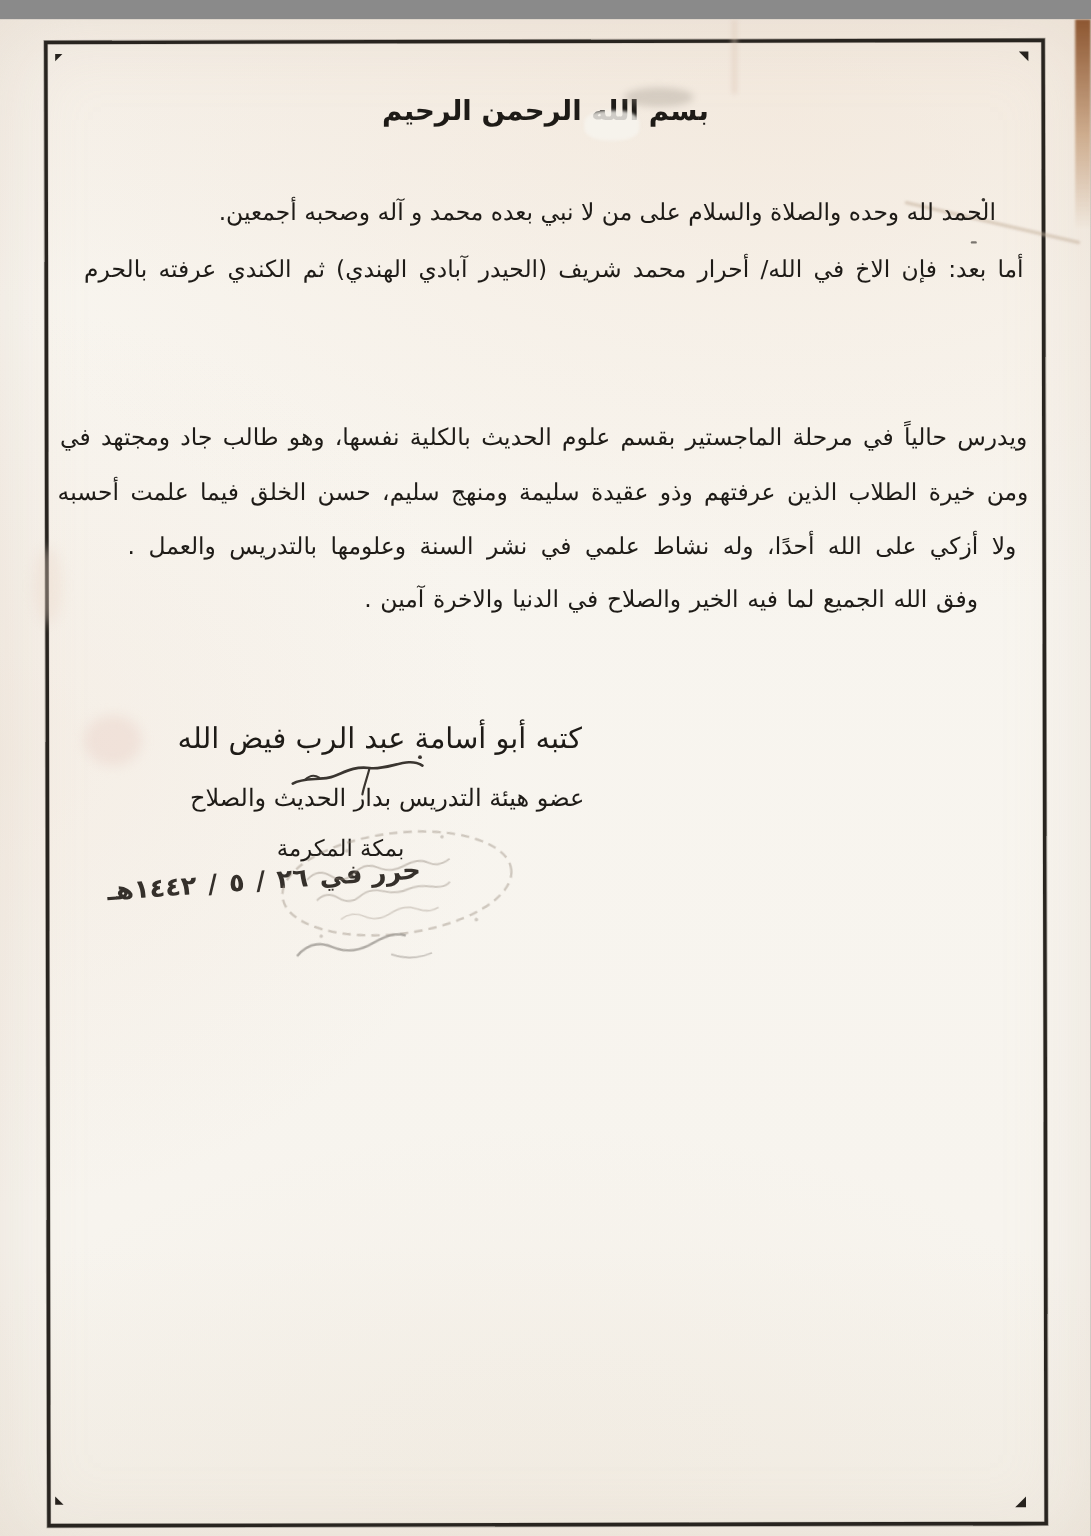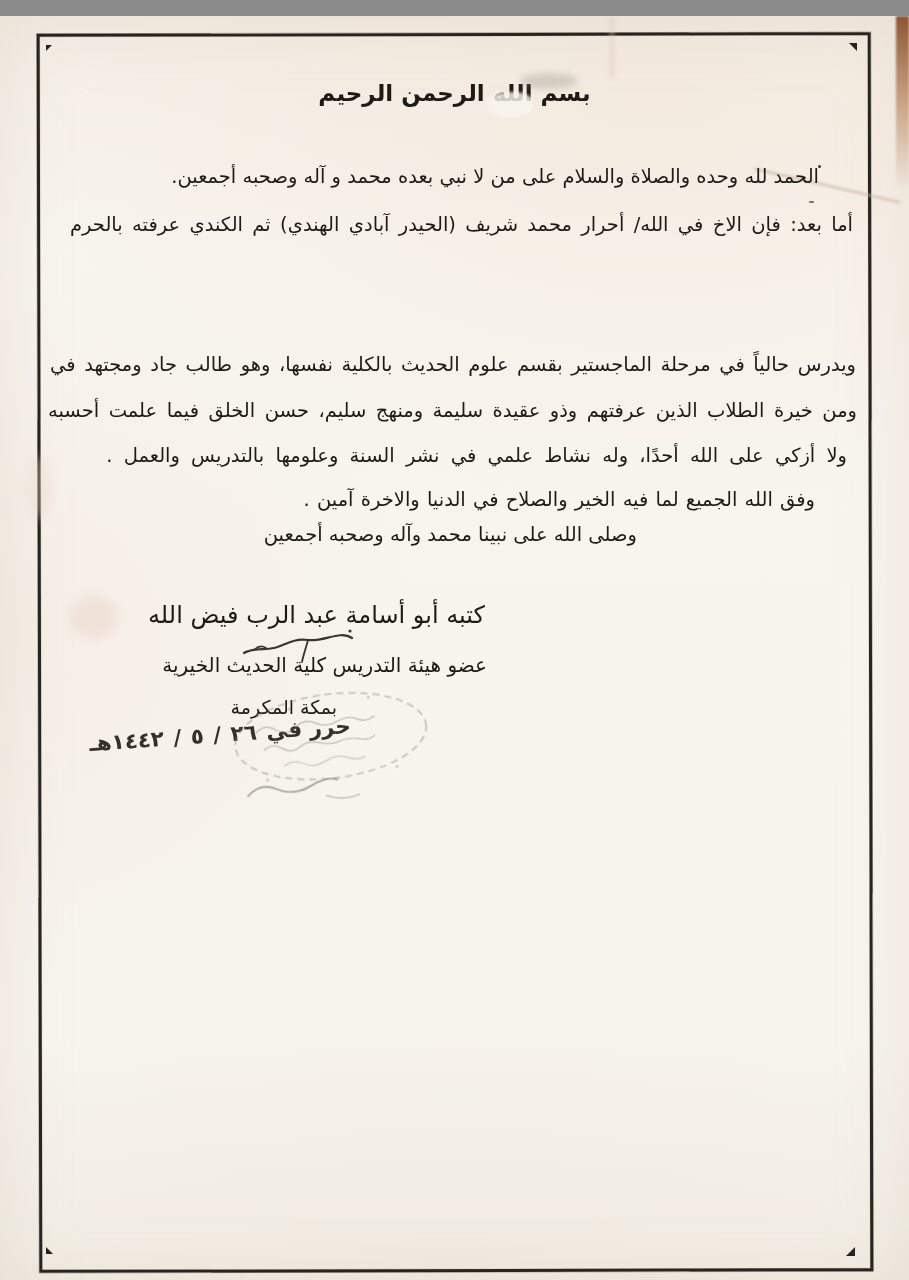--- a/index.html
+++ b/index.html
@@ -43,21 +43,21 @@
     height: 32px;
   }
   .basmala {
     position: absolute;
     top: 64px; left: 0; right: 0;
     text-align: center;
     font-size: 23px;
     font-weight: 700;
     letter-spacing: 0.5px;
   }
-  .l-opening { top: 146px; right: 90px; }
+  .l-opening { top: 146px; right: 79px; }
   .l-b1 { top: 194px; right: 56px; left: 70px; }
   .l-b2 { top: 241px; right: 50px; left: 48px; }
   .l-b3 { top: 288px; right: 50px; }
   .l-b4 { top: 334px; right: 53px; left: 50px; }
   .l-b5 { top: 380px; right: 52px; left: 48px; }
   .l-b6 { top: 425px; right: 62px; word-spacing: 5px; }
   .l-b7 { top: 469px; right: 94px; word-spacing: 1px; }
   .l-b8 { top: 504px; right: 272px; }
   .sig-name  { top: 584px; right: 424px; font-size: 24px; }
   .sig-title { top: 634px; right: 422px; font-size: 20px; }
@@ -153,32 +153,31 @@
   <div class="basmala">بسم الله الرحمن الرحيم</div>
   <div class="artifact smudge-basmala-gray"></div>
   <div class="artifact smudge-basmala-white"></div>
 
   <div class="line l-opening">الحمد لله وحده والصلاة والسلام على من لا نبي بعده محمد و آله وصحبه أجمعين.</div>
   <div class="line just l-b1">أما بعد: فإن الاخ في الله/ أحرار محمد شريف (الحيدر آبادي الهندي) ثم الكندي عرفته بالحرم المكي</div>
   <div class="line just l-b4">ويدرس حالياً في مرحلة الماجستير بقسم علوم الحديث بالكلية نفسها، وهو طالب جاد ومجتهد في الطلب</div>
   <div class="line just l-b5">ومن خيرة الطلاب الذين عرفتهم وذو عقيدة سليمة ومنهج سليم، حسن الخلق فيما علمت أحسبه كذلك</div>
   <div class="line l-b7">وفق الله الجميع لما فيه الخير والصلاح في الدنيا والاخرة آمين .</div>
   <div class="line l-b6">ولا أزكي على الله أحدًا، وله نشاط علمي في نشر السنة وعلومها بالتدريس والعمل .</div>
-  <div class="line l-b8">وصلى الله على نبينا محمد وآله وصحبه أجمعين</div>
 
   <div class="line sig-name">كتبه أبو أسامة عبد الرب فيض الله</div>
 
   <svg class="scribble" width="118" height="38" viewBox="0 0 118 38">
     <path d="M112 12 C100 4, 84 16, 68 14 C52 12, 44 20, 34 22 C24 24, 12 22, 4 27" fill="none" stroke="#3a3530" stroke-width="2.2" stroke-linecap="round"></path>
     <path d="M68 14 C66 22, 63 30, 62 36" fill="none" stroke="#3a3530" stroke-width="1.8" stroke-linecap="round"></path>
     <circle cx="110" cy="5" r="1.6" fill="#3a3530"></circle>
     <path d="M14 24 q6 -6 12 -2" fill="none" stroke="#3a3530" stroke-width="1.6" stroke-linecap="round"></path>
   </svg>
 
-  <div class="line sig-title">عضو هيئة التدريس كلية الحديث الخيرية</div>
+  <div class="line sig-title">عضو هيئة التدريس بدار الحديث والصلاح</div>
   <div class="line sig-place">بمكة المكرمة</div>
 
   <div class="date-line">
     <span class="dpart">حرر في</span>
     <span class="dpart">٢٦</span>
     <span class="dpart">/</span>
     <span class="dpart">٥</span>
     <span class="dpart">/</span>
     <span class="dpart"><span>١٤٤٢</span><span>هـ</span></span>
   </div>

